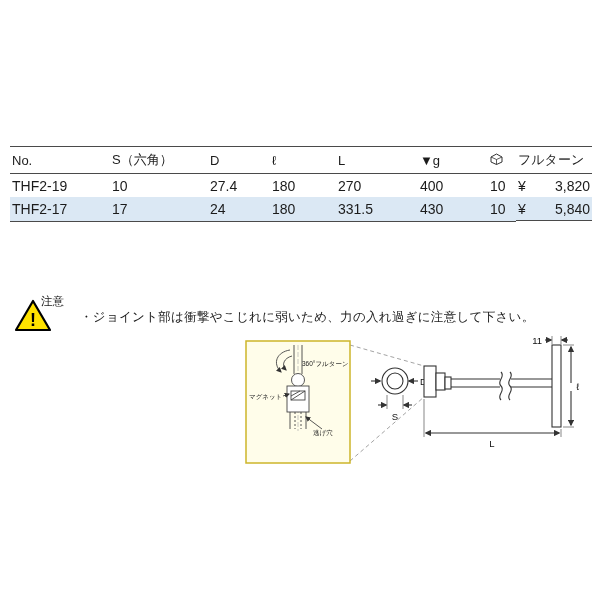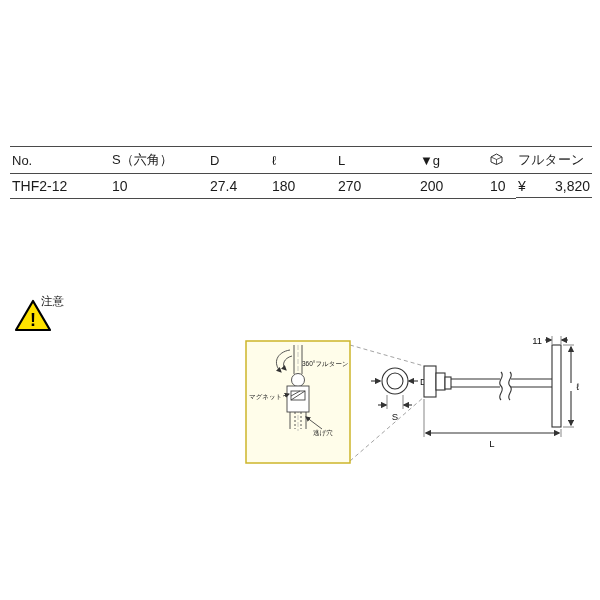--- a/index.html
+++ b/index.html
@@ -58,41 +58,55 @@
           <svg width="13" height="12" viewBox="0 0 13 12">
             <path d="M1,4 L6.5,1 L12,4 L12,9 L6.5,11.5 L1,9 Z" fill="none" stroke="#333" stroke-width="1"></path>
             <path d="M1,4 L6.5,6.5 L12,4 M6.5,6.5 L6.5,11.5" fill="none" stroke="#333" stroke-width="0.8"></path>
           </svg>
         </th>
         <th>フルターン</th>
       </tr>
     </thead>
     <tbody>
       <tr>
-        <td>THF2-12</td>
+        <td>THF2-19</td>
         <td>10</td>
         <td>27.4</td>
         <td>180</td>
         <td>270</td>
-        <td>200</td>
+        <td>400</td>
         <td>10</td>
         <td class="price-cell">
           <span>¥</span>
           <span>3,820</span>
+        </td>
+      </tr>
+      <tr>
+        <td>THF2-17</td>
+        <td>17</td>
+        <td>24</td>
+        <td>180</td>
+        <td>331.5</td>
+        <td>430</td>
+        <td>10</td>
+        <td class="price-cell">
+          <span>¥</span>
+          <span>5,840</span>
         </td>
       </tr>
     </tbody>
   </table>
 
   <div class="caution">
     <svg width="38" height="36" viewBox="0 0 38 36" style="position:absolute;left:0;top:2px;">
       <polygon points="19,3 36,32 2,32" fill="#ffe200" stroke="#000" stroke-width="2.2" stroke-linejoin="round"></polygon>
       <text x="19" y="28" text-anchor="middle" font-size="18" font-weight="bold" fill="#000">!</text>
     </svg>
     <span class="caution-label">注意</span>
+    <div class="caution-note">・ジョイント部は衝撃やこじれに弱いため、力の入れ過ぎに注意して下さい。</div>
   </div>
 
   <svg class="diagram" width="600" height="175" viewBox="0 0 600 175">
     <defs>
       <marker id="arr" viewBox="0 0 10 10" refX="8" refY="5" markerWidth="6" markerHeight="6" orient="auto-start-reverse">
         <path d="M0,0 L10,5 L0,10 z" fill="#333"></path>
       </marker>
     </defs>
 
     <line class="leader" x1="350" y1="10" x2="424" y2="31"></line>

